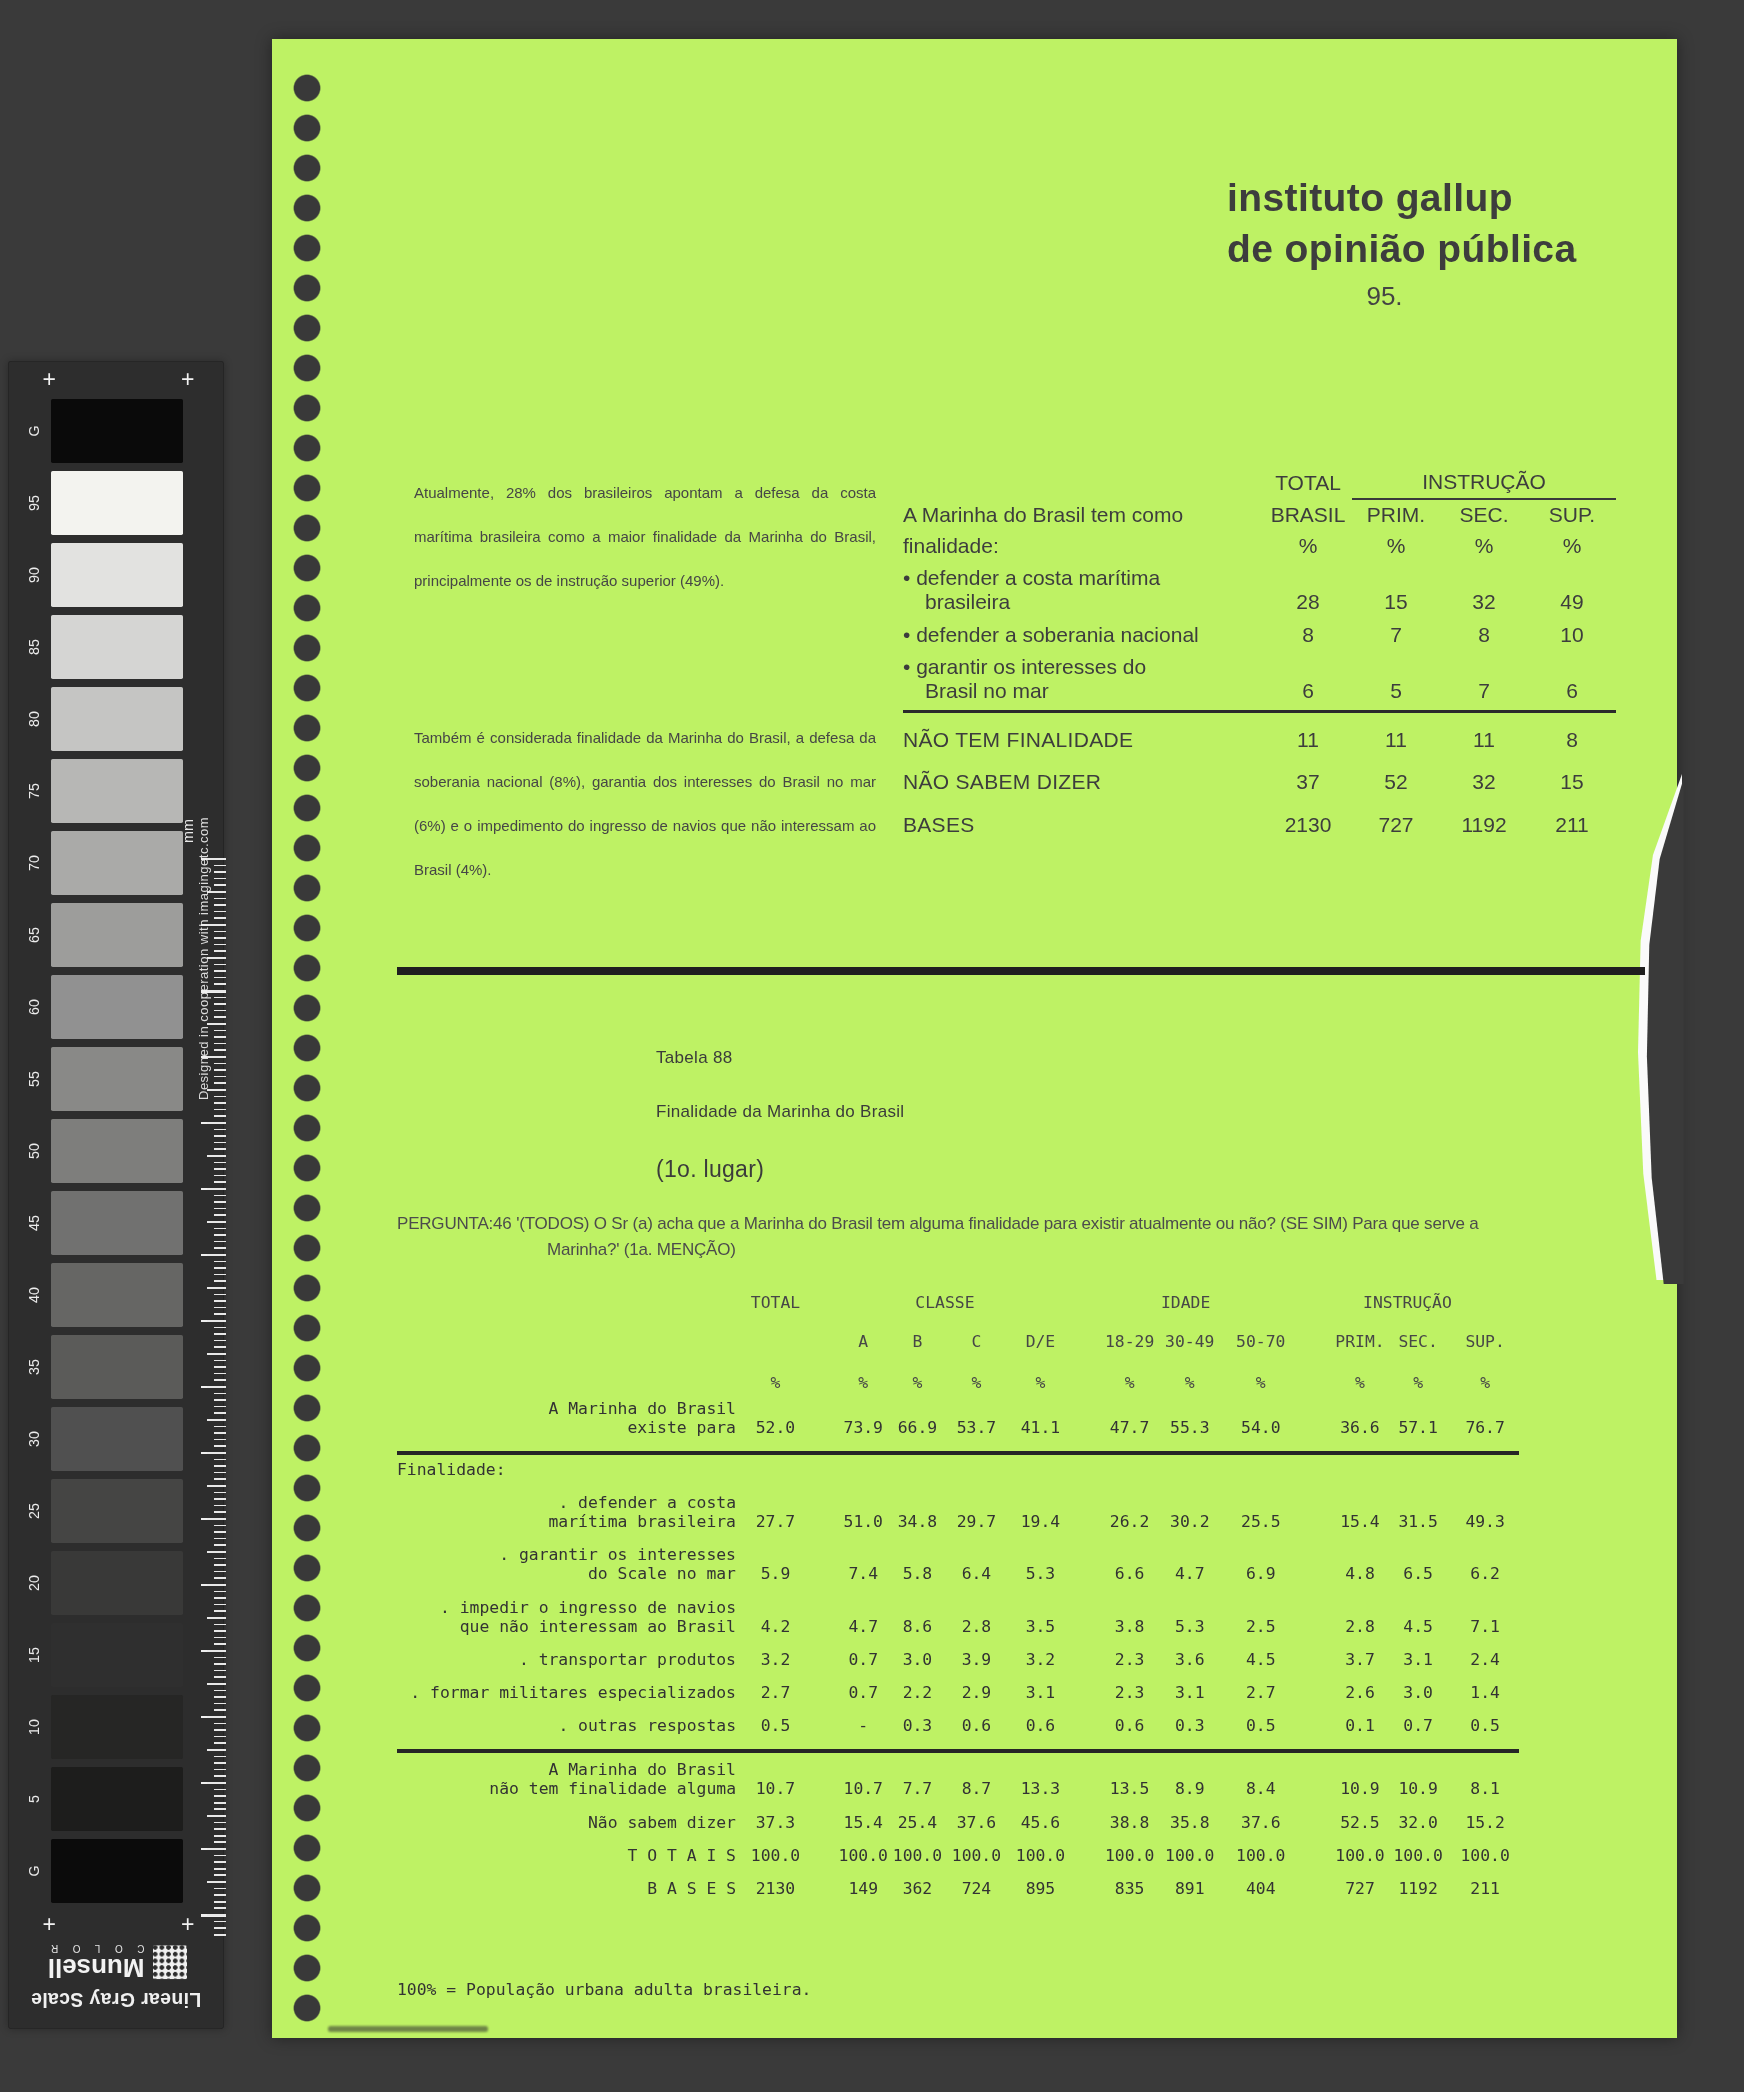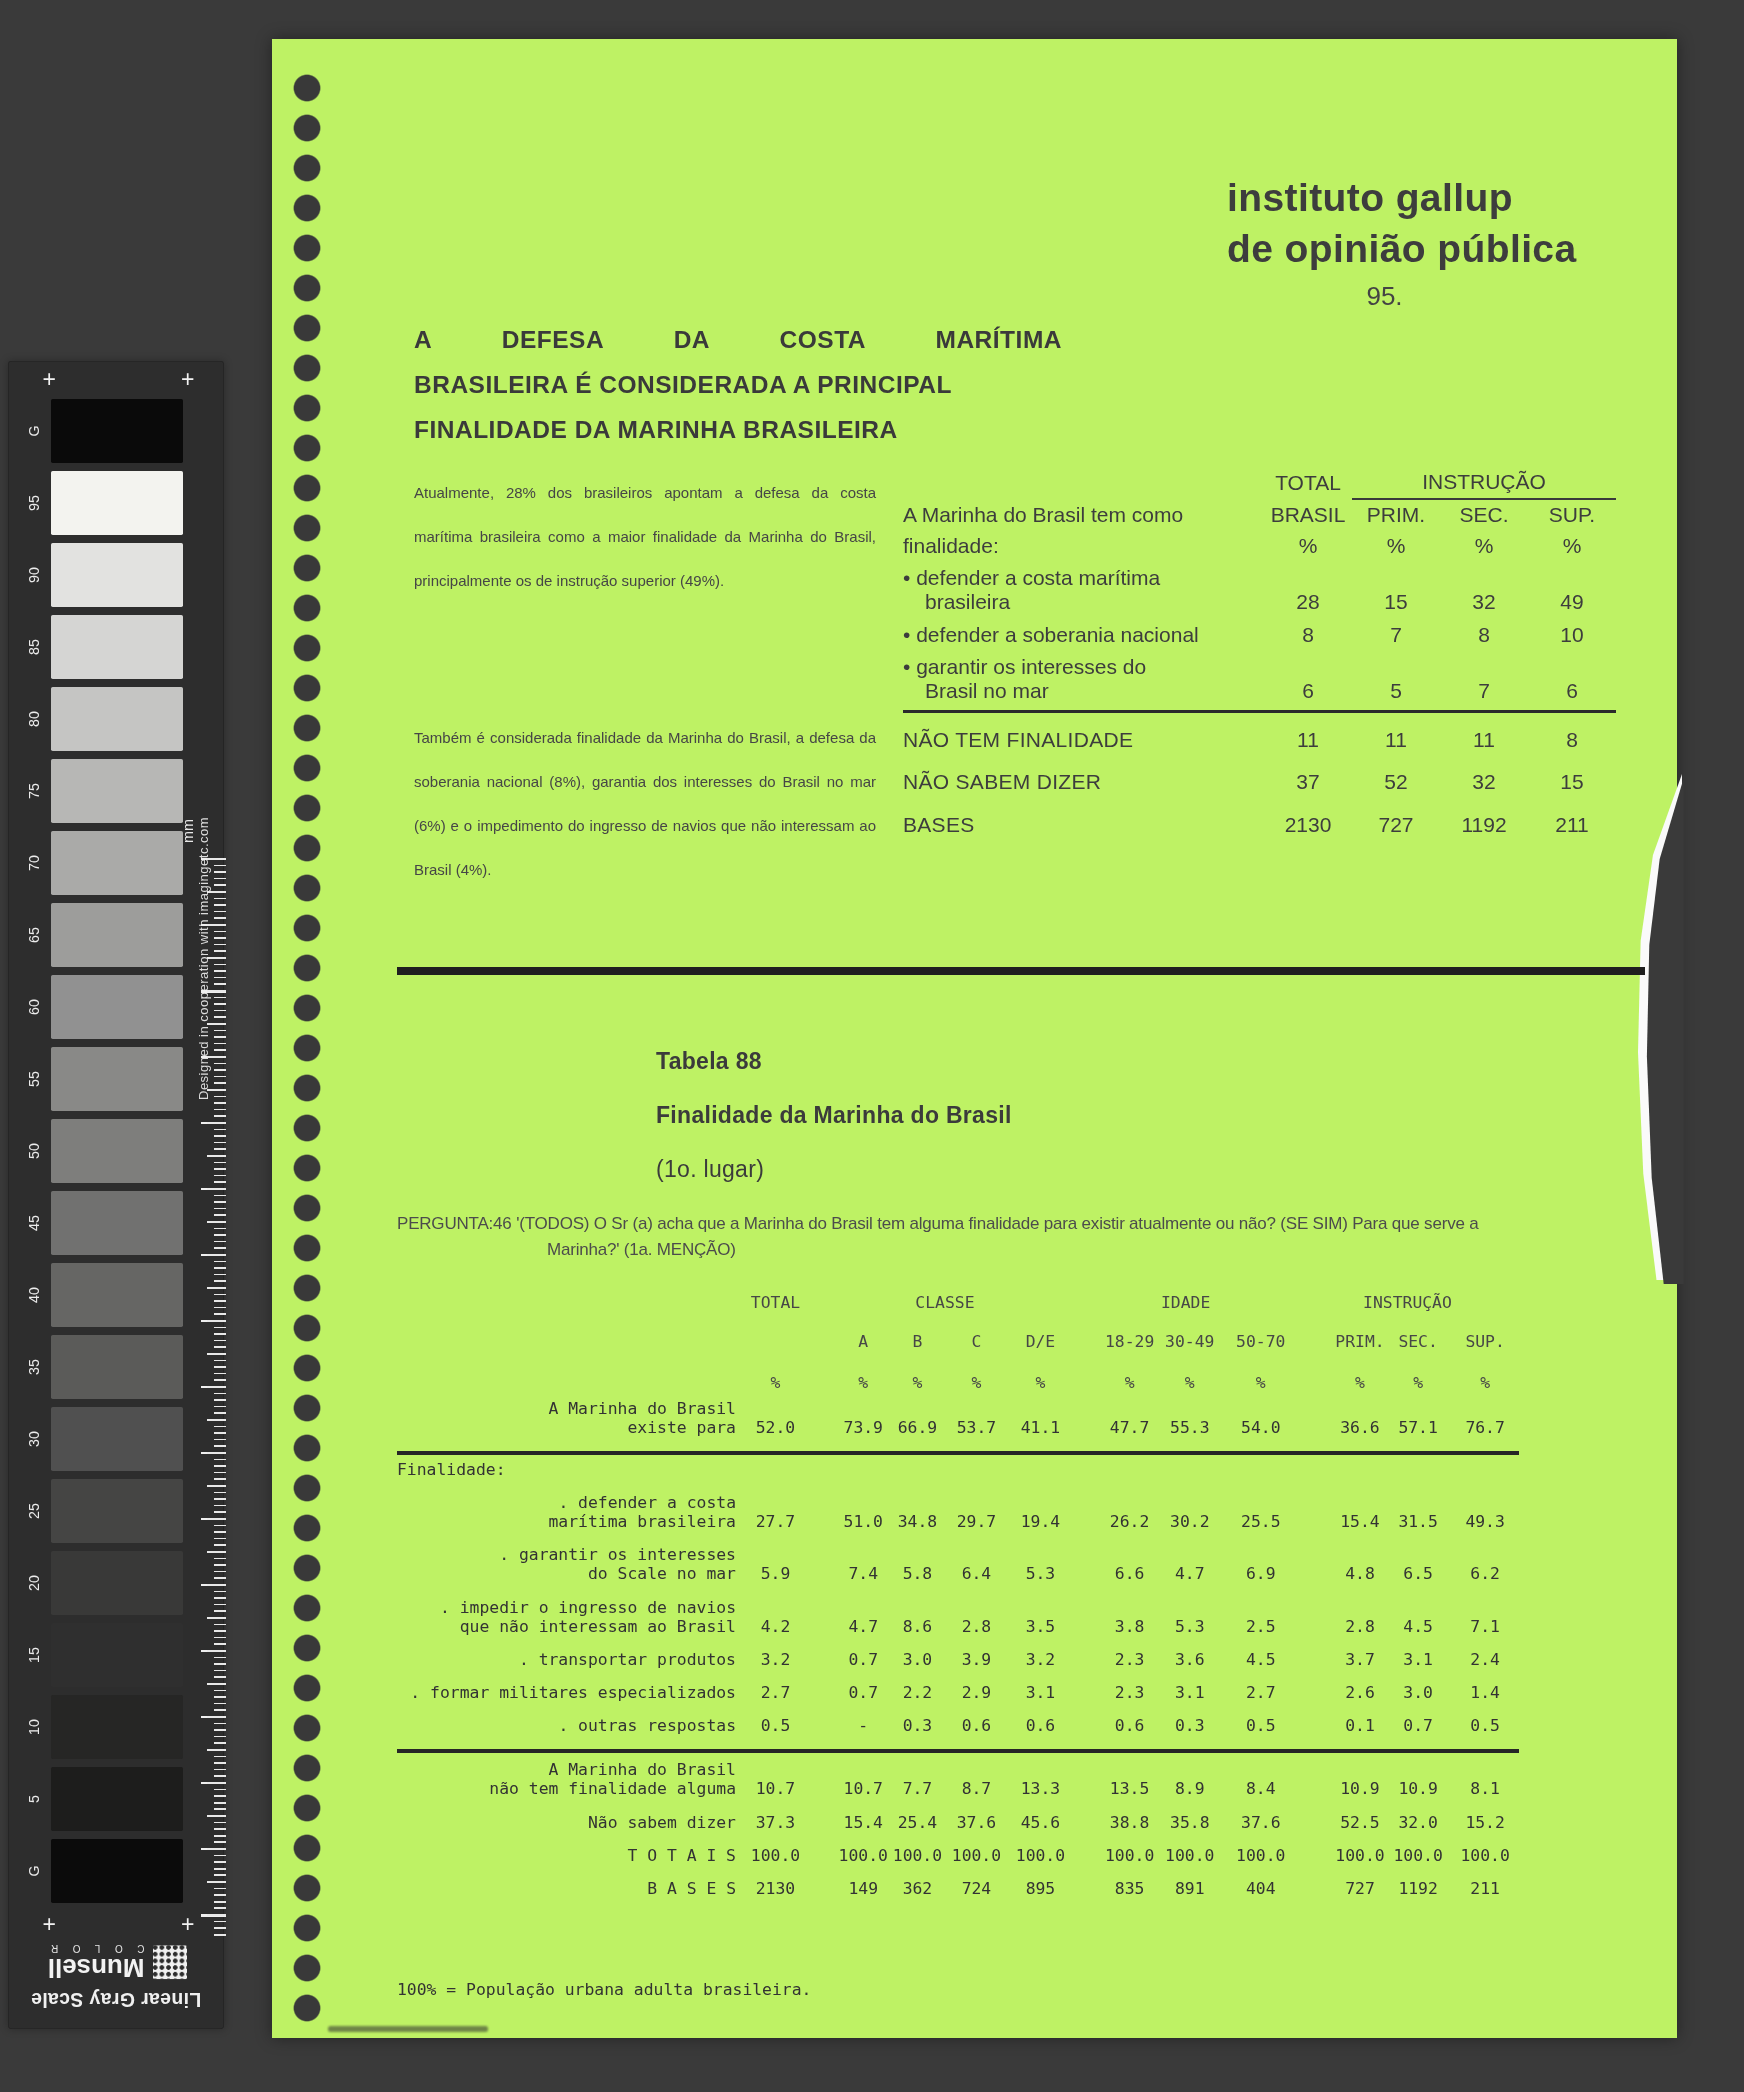--- a/index.html
+++ b/index.html
@@ -75,21 +75,21 @@
   .mini .bl1 { padding-top:1.7px; }
   .mini .bl2 { padding-left:22px; }
   .mini .plbl { letter-spacing:0.3px; }
 
   
   .divider {
     position:absolute; left:125px; top:928px; width:1248px; height:7.6px; background:#1f1f1f;
   }
 
   
-  .t88 { position:absolute; left:384px; font-size:23px; font-weight:700; color:#3b3b3b; letter-spacing:0.3px;}
+  .t88 { position:absolute; left:384px; font-size:17px; font-weight:400; color:#3b3b3b; letter-spacing:0.3px;}
   .t88-title { top:1009px; }
   .t88-subtitle { top:1063px; }
   .t88-note { top:1117px; font-weight:400; font-size:23px; }
 
   
   .question {
     position:absolute; left:125px; top:1172px; width:1282px;
     font-size:17px; line-height:26px; color:#4c4c4c; letter-spacing:-0.2px;
   }
   .question .q2 { padding-left:150px; }
@@ -290,25 +290,20 @@
   <div class="fold-hl"></div>
   <div class="fold-dark"></div>
   <div class="edge-artifact"></div>
 
   <div class="org-block">
     <div>instituto gallup</div>
     <div>de opinião pública</div>
   </div>
   <div class="page-number">95.</div>
 
-  <div class="headline">
-    <div class="hl1">A DEFESA DA COSTA MARÍTIMA</div>
-    <div>BRASILEIRA É CONSIDERADA A PRINCIPAL</div>
-    <div>FINALIDADE DA MARINHA BRASILEIRA</div>
-  </div>
 
   <div class="para para1">Atualmente, 28% dos brasileiros apontam a defesa da costa marítima brasileira como a maior finalidade da Marinha do Brasil, principalmente os de instrução superior (49%).</div>
   <div class="para para2">Também é considerada finalidade da Marinha do Brasil, a defesa da soberania nacional (8%), garantia dos interesses do Brasil no mar (6%) e o impedimento do ingresso de navios que não interessam ao Brasil (4%).</div>
 
   <div class="mini-wrap">
     <table class="mini">
       <thead>
         <tr>
           <th class="lbl"></th>
           <th class="num">TOTAL</th>

